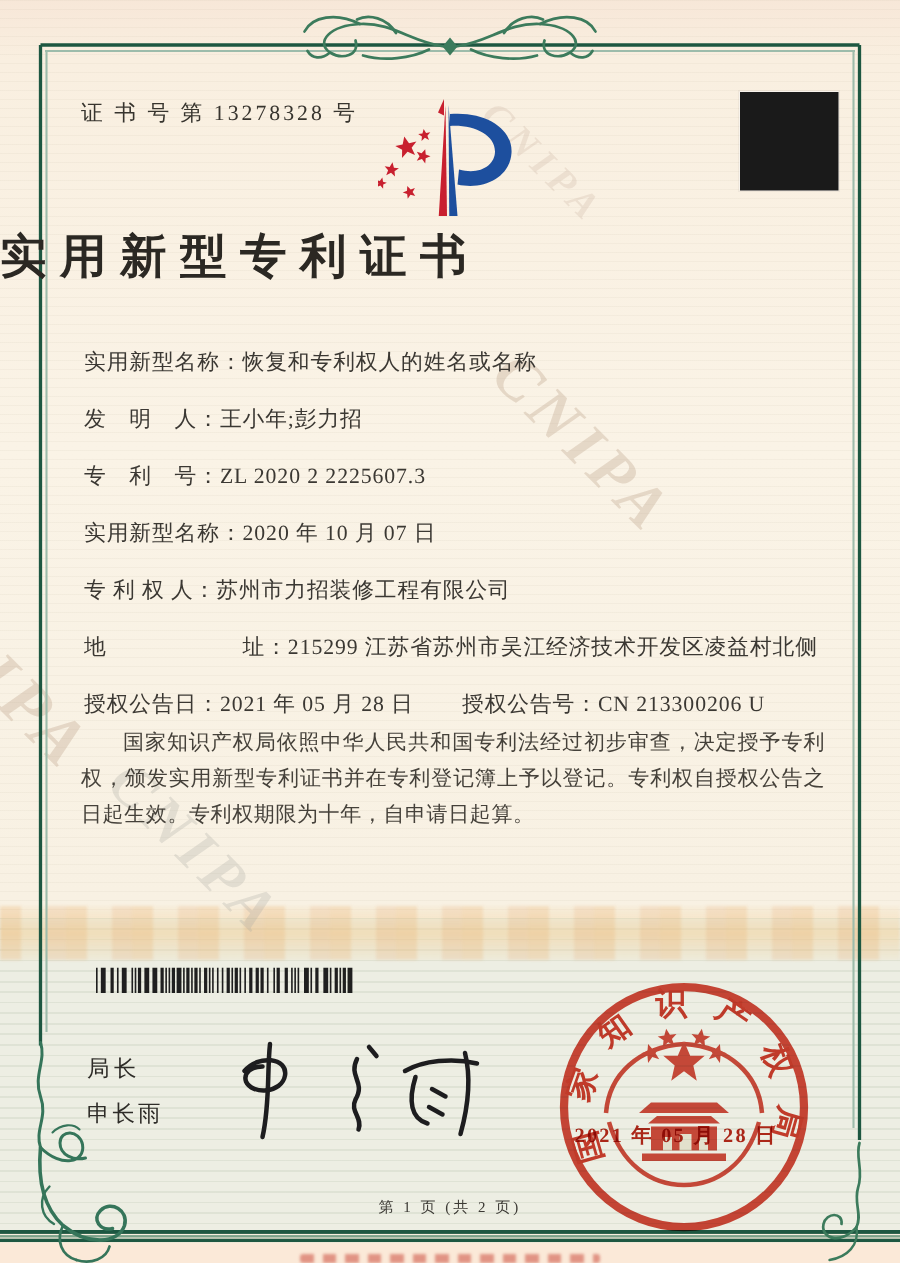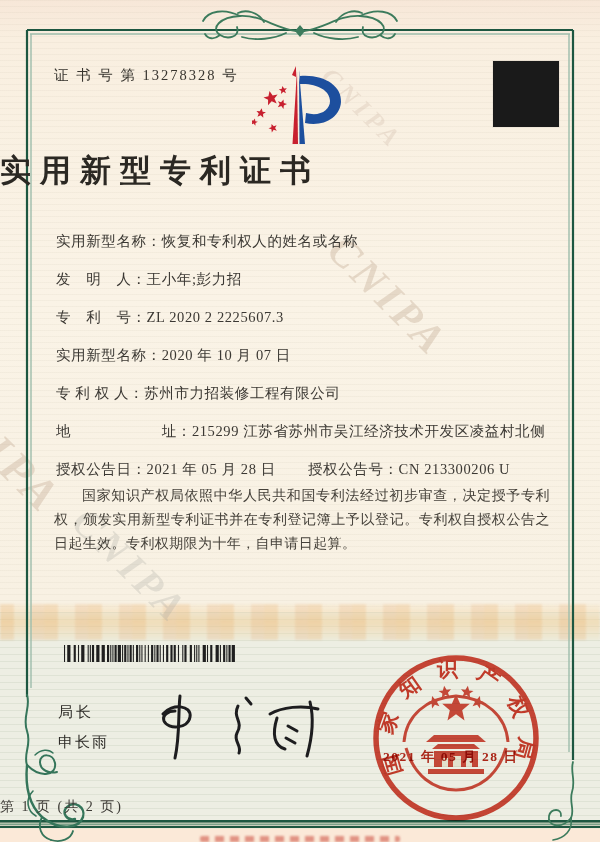--- a/index.html
+++ b/index.html
@@ -49,21 +49,21 @@
   .barcode rect{fill:#1f1f1f;}
   
   .director-title{position:absolute;left:58px;top:703px;font-size:15px;letter-spacing:3px;color:#2e2c28;}
   .director-name{position:absolute;left:58px;top:733px;font-size:15px;letter-spacing:2px;color:#2e2c28;}
   .sig{position:absolute;left:150px;top:690px;width:200px;height:74px;}
   
   .seal{position:absolute;left:368px;top:650px;width:176px;height:176px;mix-blend-mode:multiply;opacity:0.95;}
   .seal-date{position:absolute;left:383px;top:748px;width:170px;font-size:13.5px;font-weight:bold;
     letter-spacing:1.5px;color:#b8291b;mix-blend-mode:multiply;}
   
-  .footer-page{position:absolute;left:0;top:798px;width:100%;font-size:14px;
+  .footer-page{position:absolute;left:0;top:798px;width:100%;text-align:center;font-size:10px;
     letter-spacing:2px;color:#3c3a35;}
   .frame-svg{position:absolute;left:0;top:0;width:600px;height:842px;pointer-events:none;}
 </style>
 </head>
 <body>
 
 <div class="page">
 
   <div class="lower-zone"></div>
   <div class="transition-band"></div>

